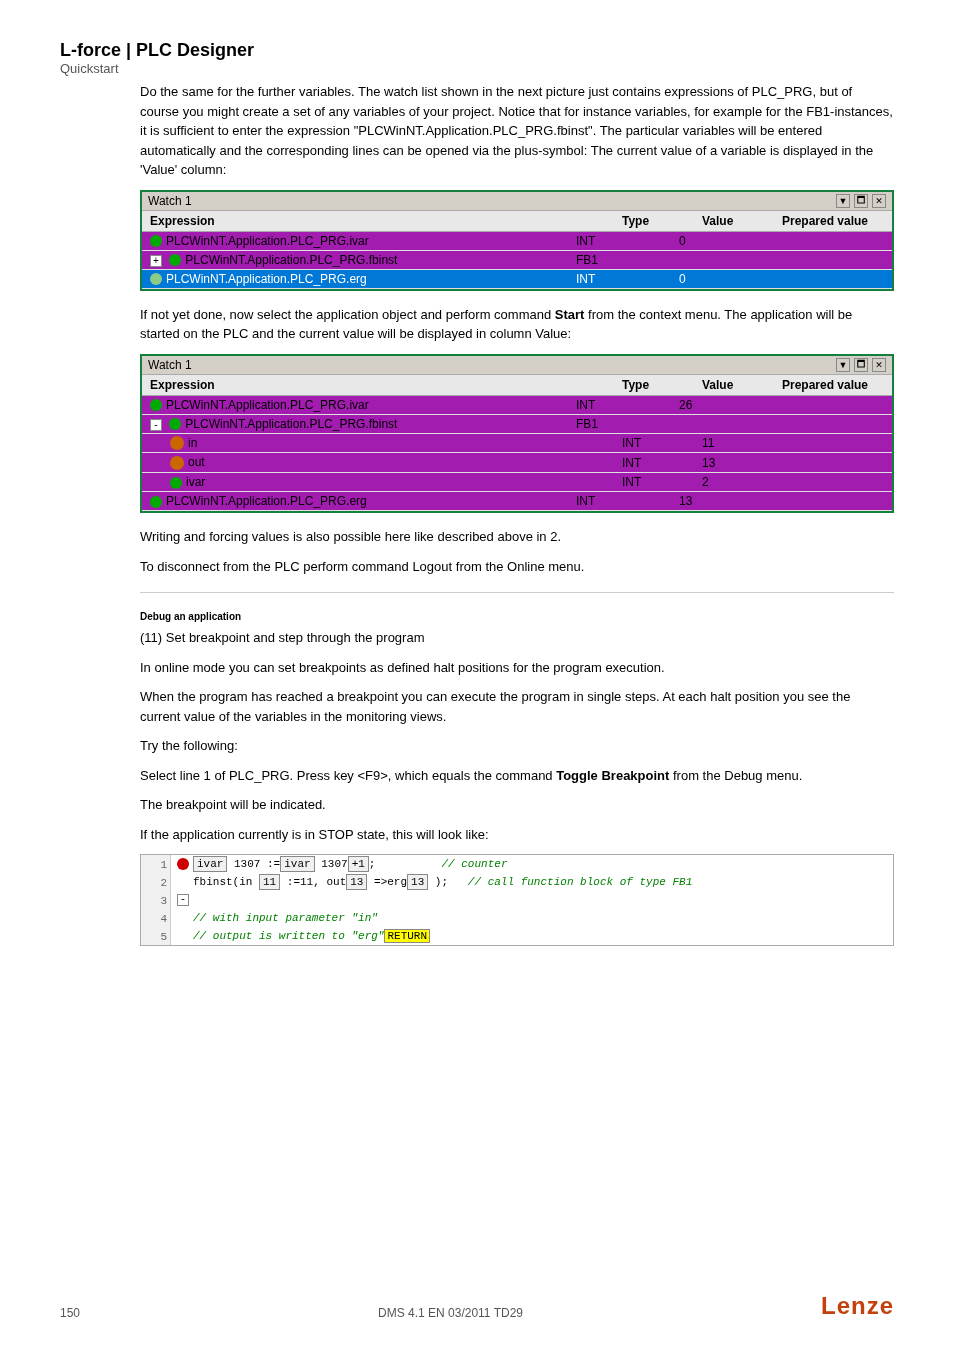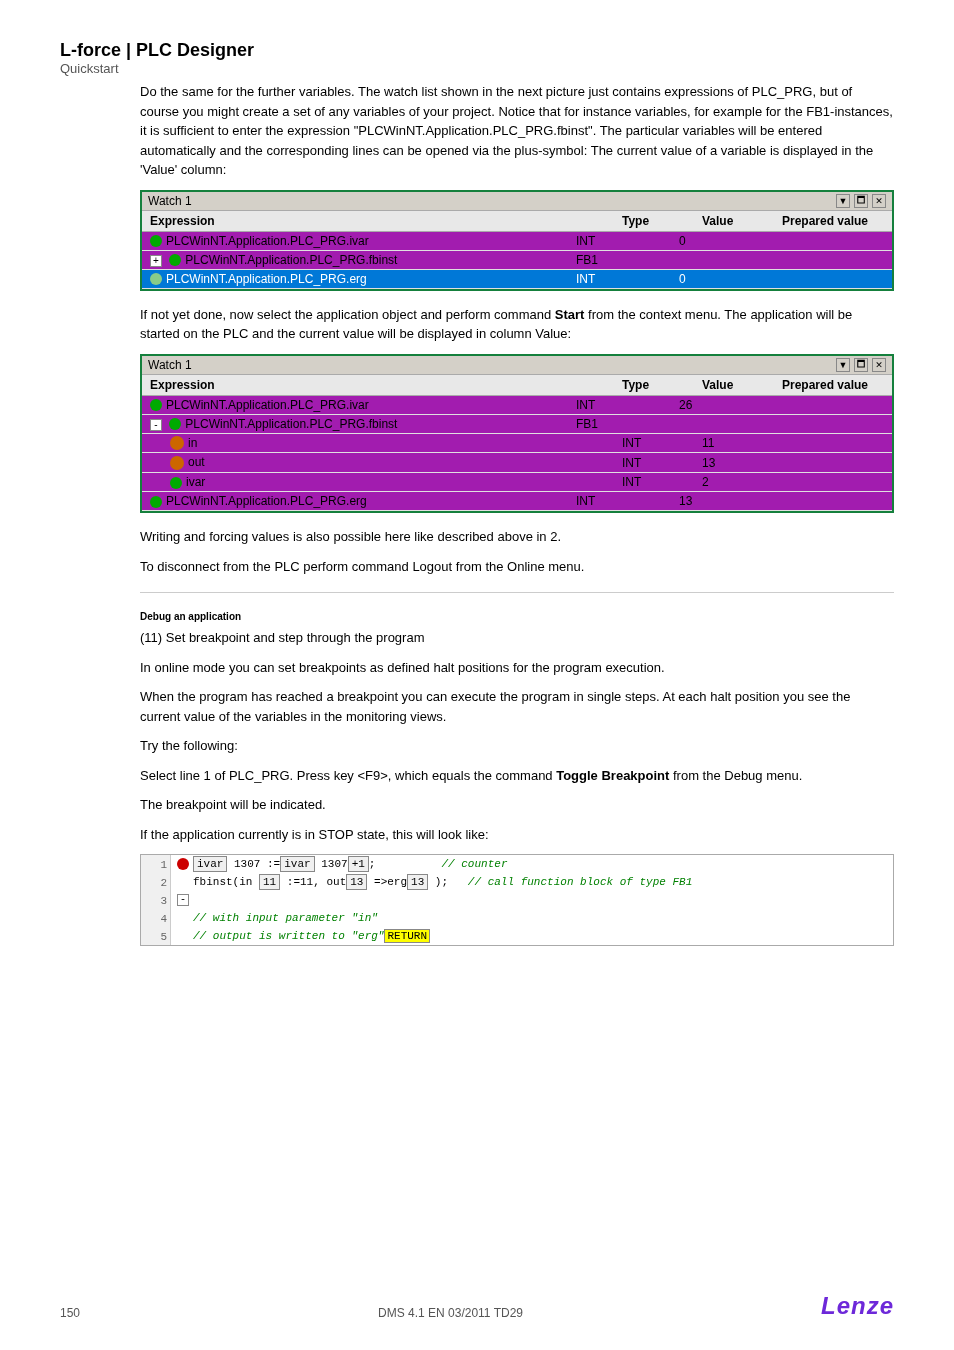--- a/index.html
+++ b/index.html
@@ -220,22 +220,21 @@
       right: 60px;
       display: flex;
       justify-content: space-between;
       align-items: flex-end;
       font-size: 12px;
       color: #555;
     }
     .lenze-logo {
       font-size: 24px;
       font-weight: bold;
-      color: #6d28d9;
-      font-style: italic;
+      color: #c2410c;
       letter-spacing: 1px;
     }
     .page-wrapper {
       position: relative;
       min-height: 1350px;
     }
     .divider-line {
       border-top: 1px solid #ccc;
       margin: 16px 0;
     }

